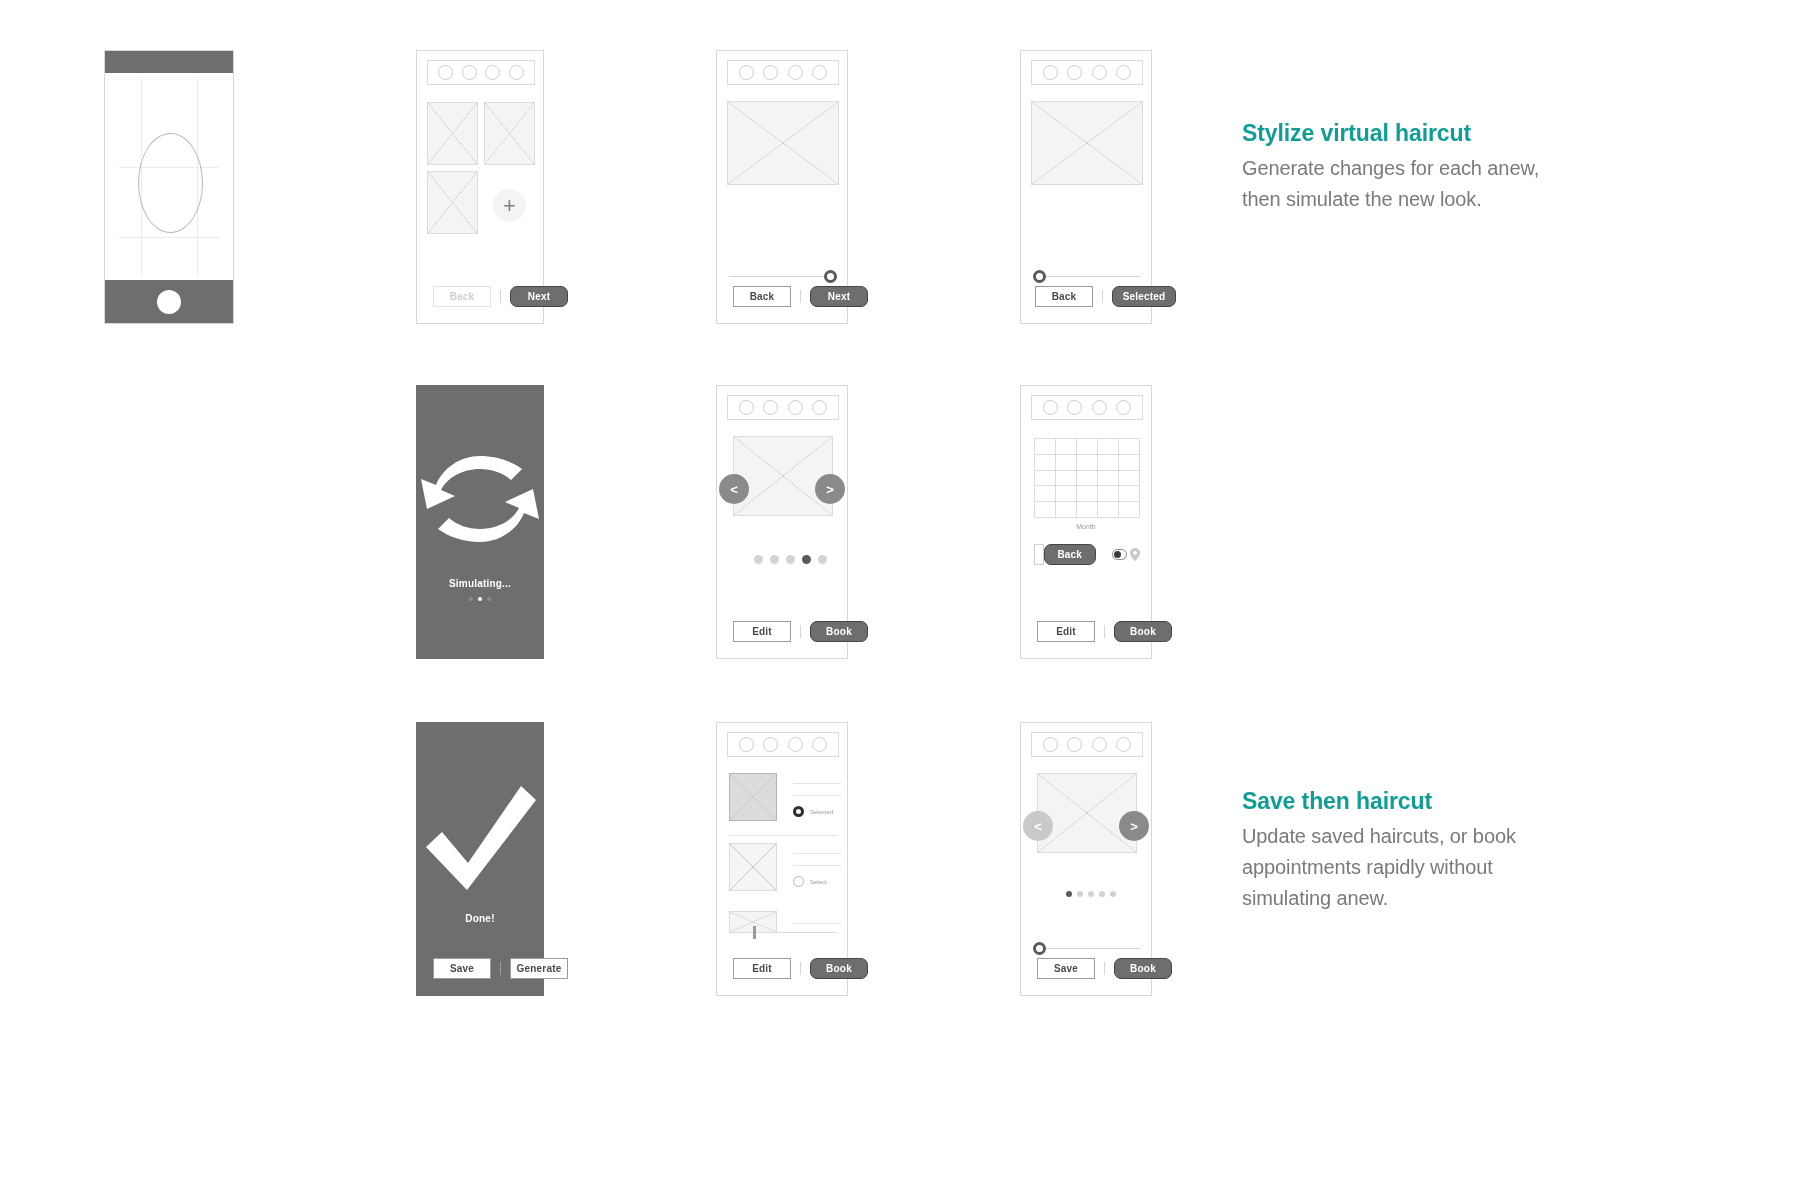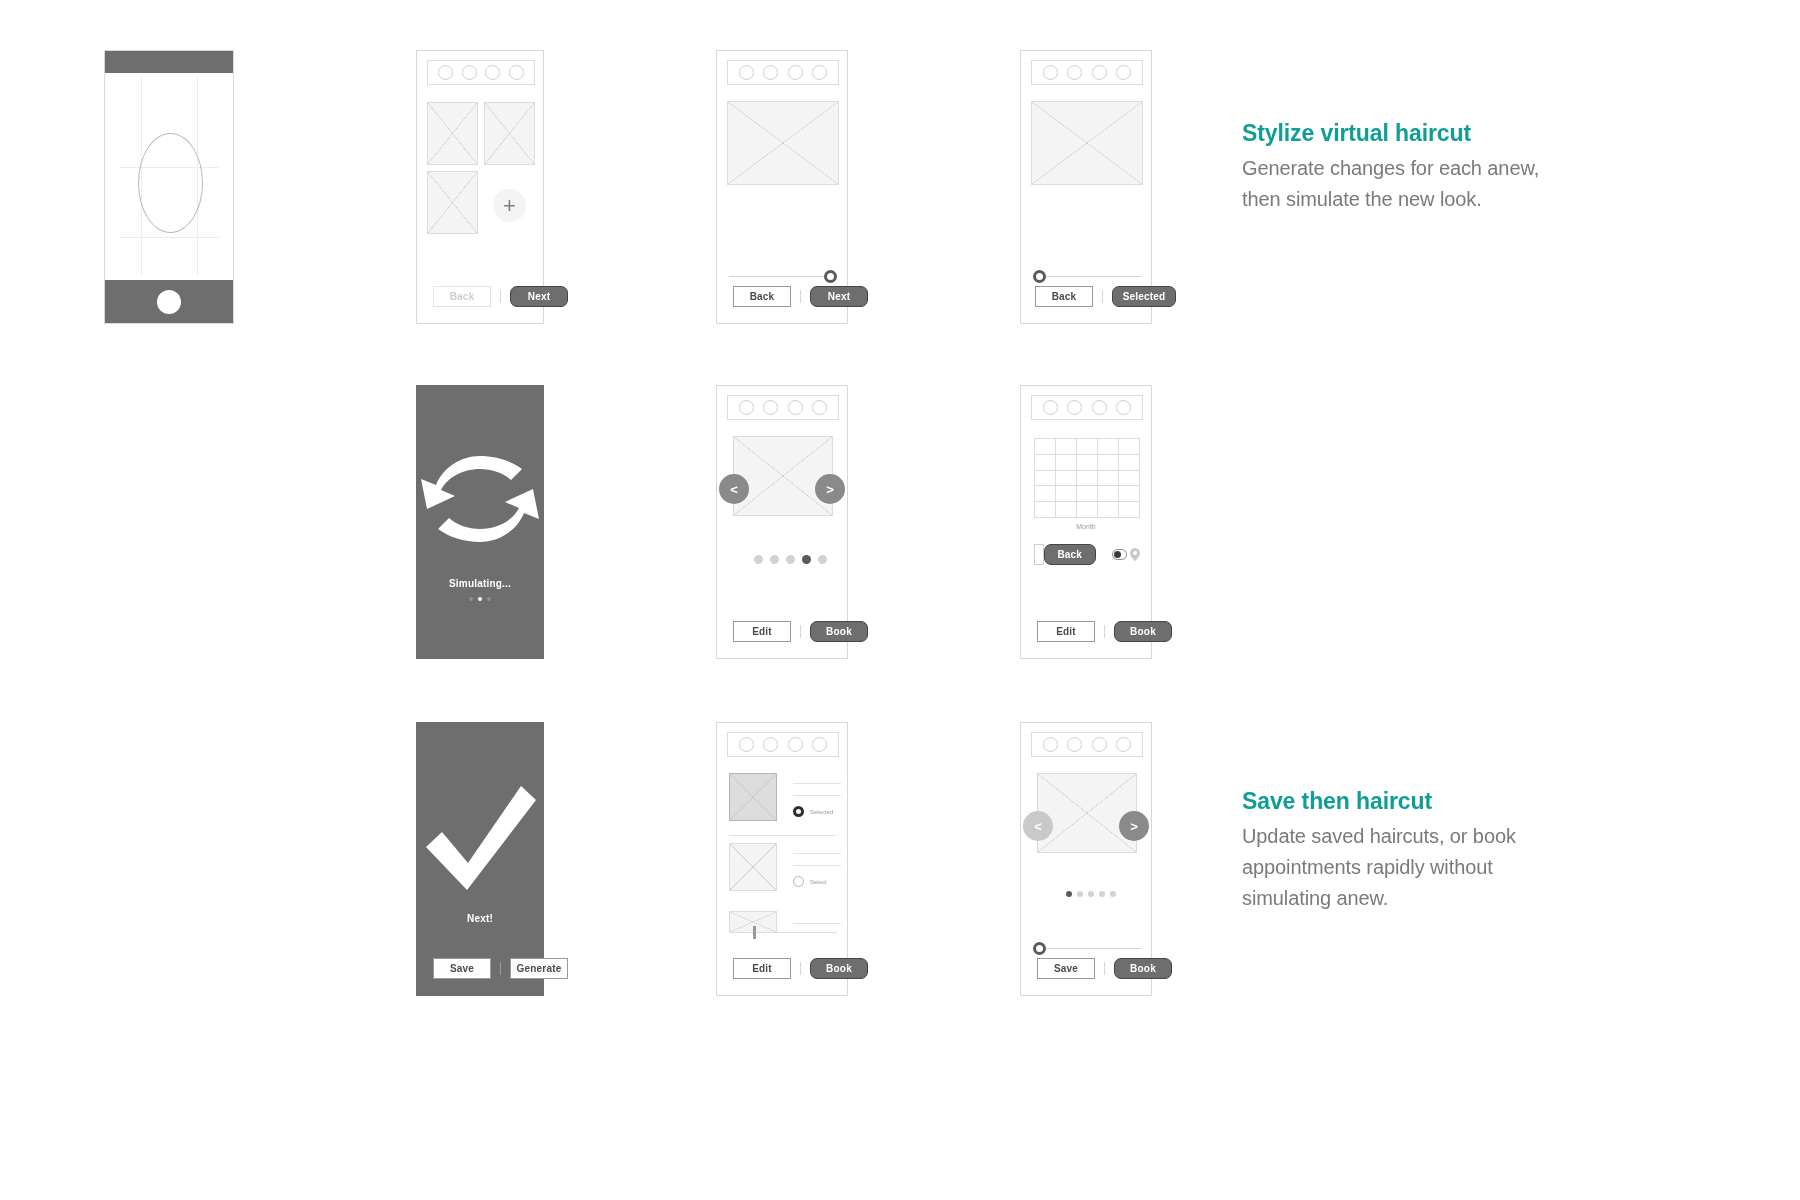--- a/index.html
+++ b/index.html
@@ -410,21 +410,21 @@
       <div class="btn primary">Book</div>
     </div>
   </div>
 
 
   <div class="phone dark" style="left:416px; top:722px; width:128px; height:274px;">
     <svg class="check-icon" style="top:60px;" width="112" height="110" viewBox="0 0 112 110">
       <path fill="#ffffff" d="M97 3L44 80 18 49 2 64l41 43L112 17z"></path>
     </svg>
     <div class="dark-center" style="top:190px;">
-      <div class="status-text">Next!</div>
+      <div class="status-text">Done!</div>
     </div>
     <div class="footer" style="left:16px; top:235px;">
       <div class="btn">Save</div>
       <div class="btn-sep" style="background:#9a9a9a;"></div>
       <div class="btn">Generate</div>
     </div>
   </div>
 
   <div class="phone" style="left:716px; top:722px; width:132px; height:274px;">
     <div class="toolbar" style="left:10px; top:9px; width:112px; height:25px;">

